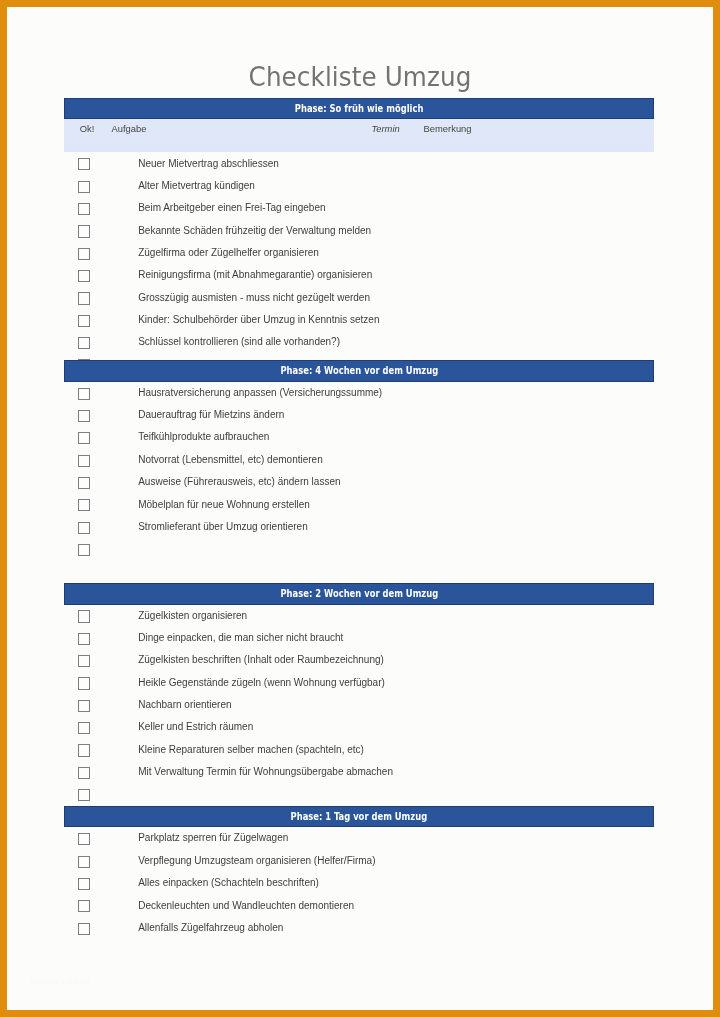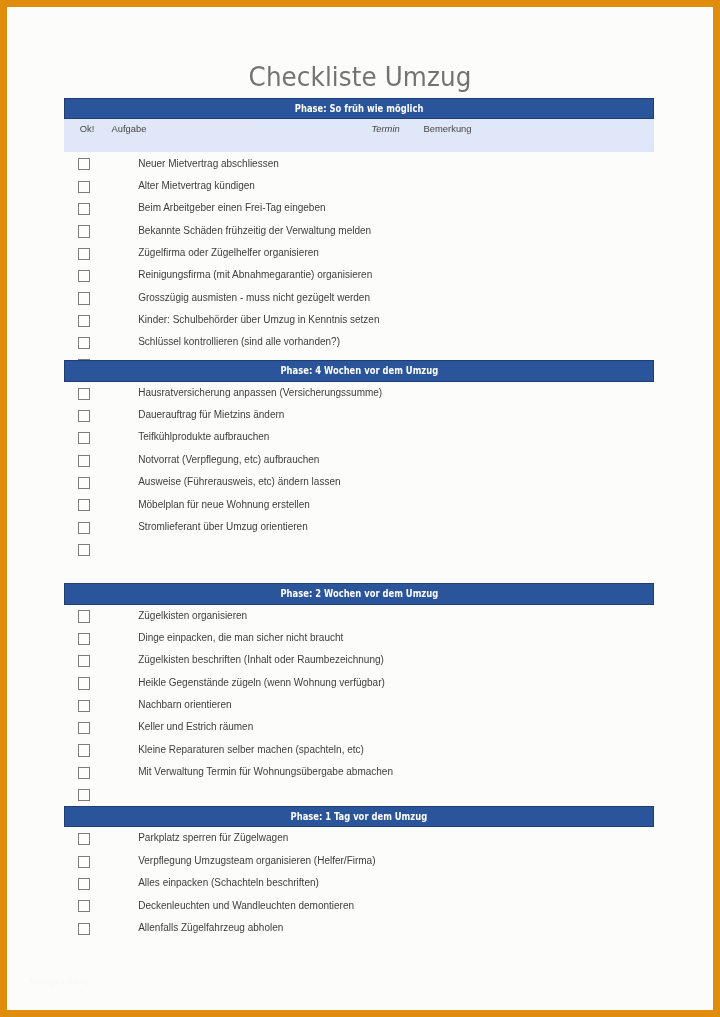--- a/index.html
+++ b/index.html
@@ -175,21 +175,21 @@
         <div class="row">
     <div class="cbox"></div>
     <div class="rlabel">Dauerauftrag für Mietzins ändern</div>
   </div>
         <div class="row">
     <div class="cbox"></div>
     <div class="rlabel">Teifkühlprodukte aufbrauchen</div>
   </div>
         <div class="row">
     <div class="cbox"></div>
-    <div class="rlabel">Notvorrat (Verpflegung, etc) aufbrauchen</div>
+    <div class="rlabel">Notvorrat (Lebensmittel, etc) demontieren</div>
   </div>
         <div class="row">
     <div class="cbox"></div>
     <div class="rlabel">Ausweise (Führerausweis, etc) ändern lassen</div>
   </div>
         <div class="row">
     <div class="cbox"></div>
     <div class="rlabel">Möbelplan für neue Wohnung erstellen</div>
   </div>
         <div class="row">

